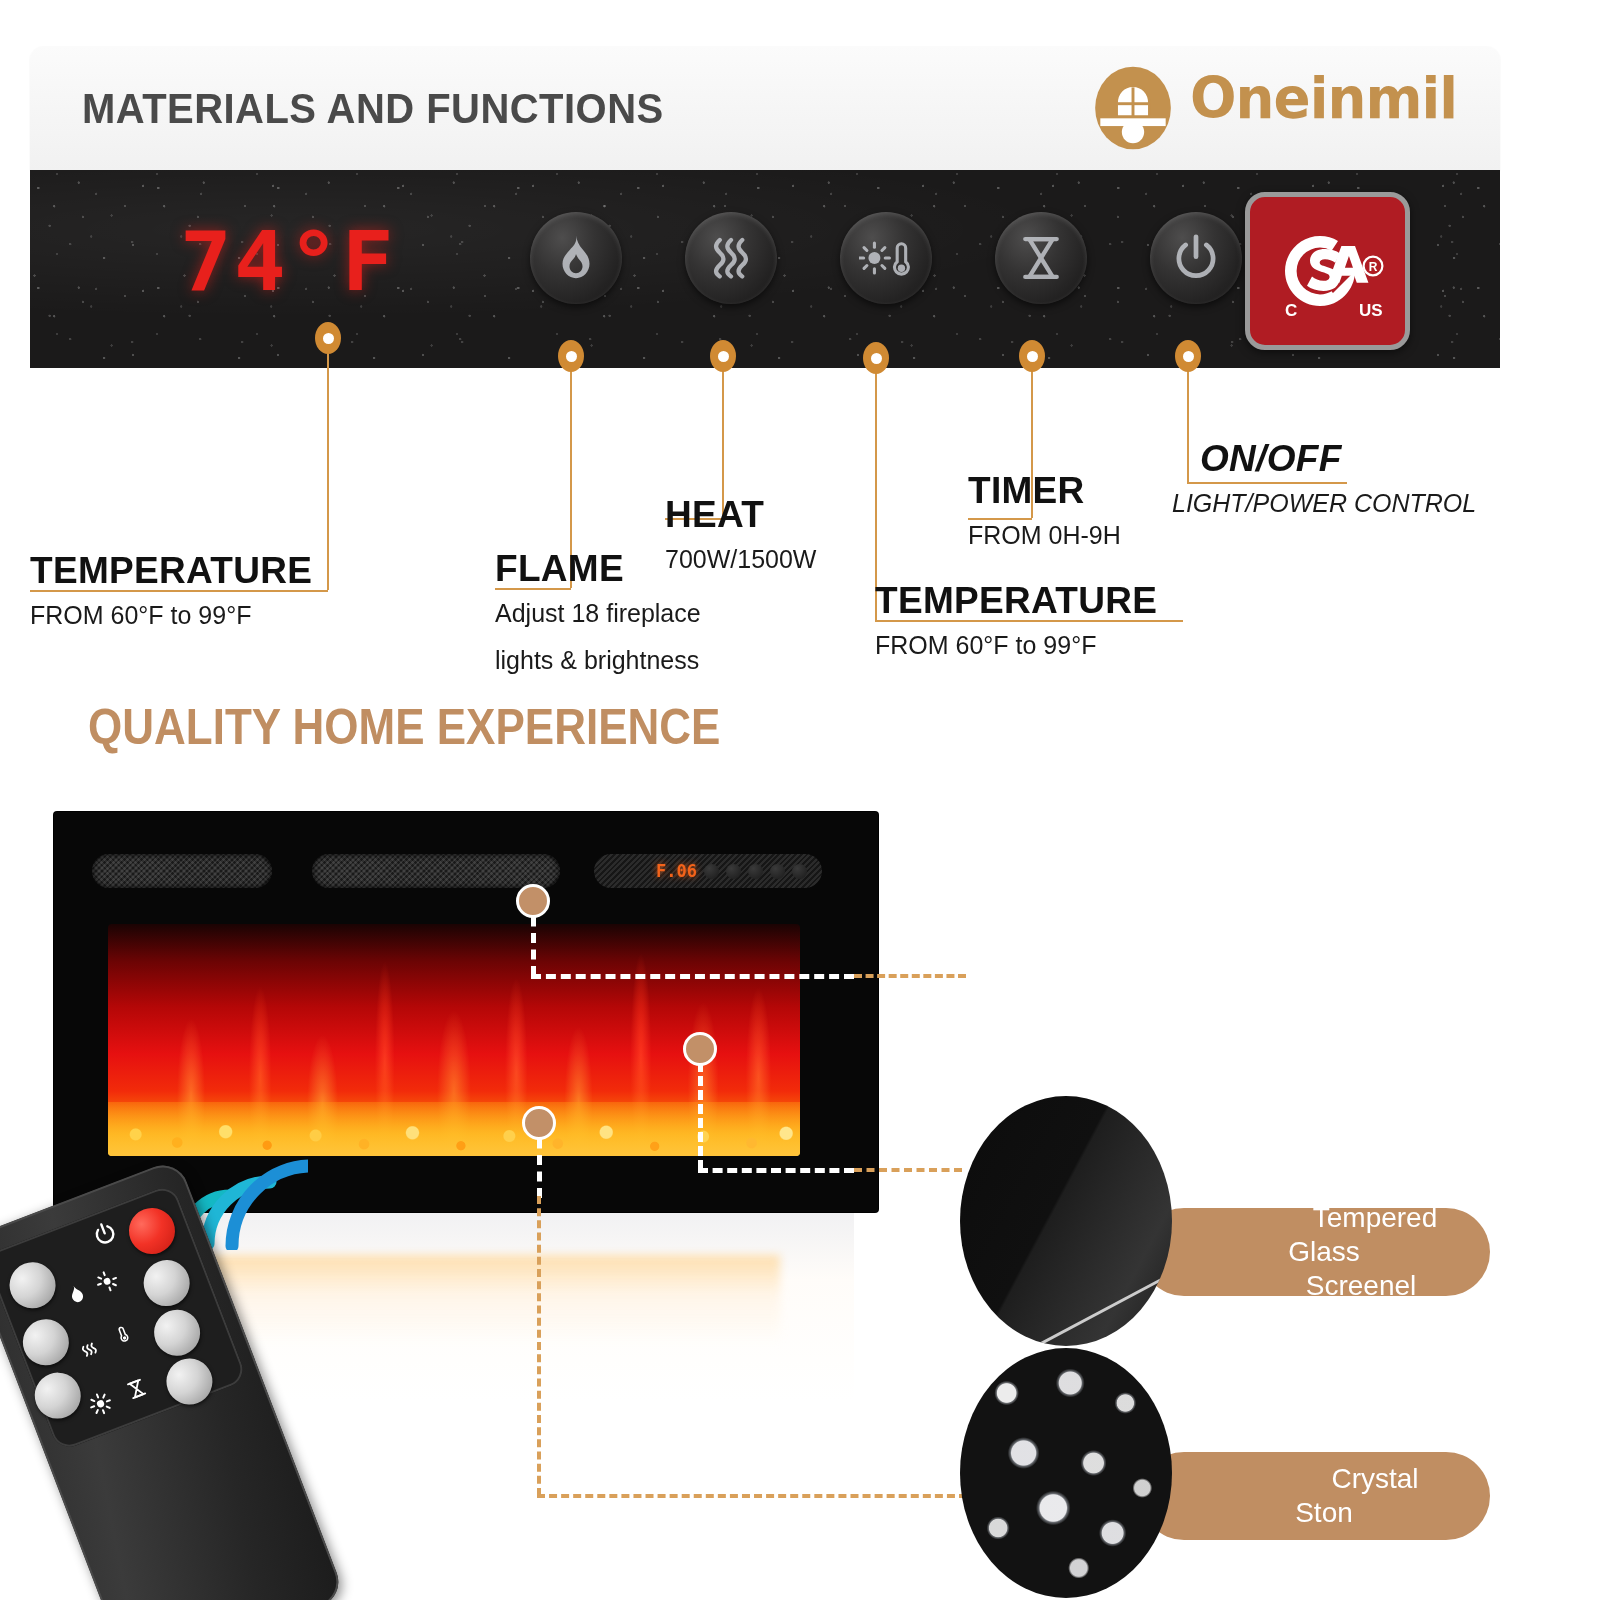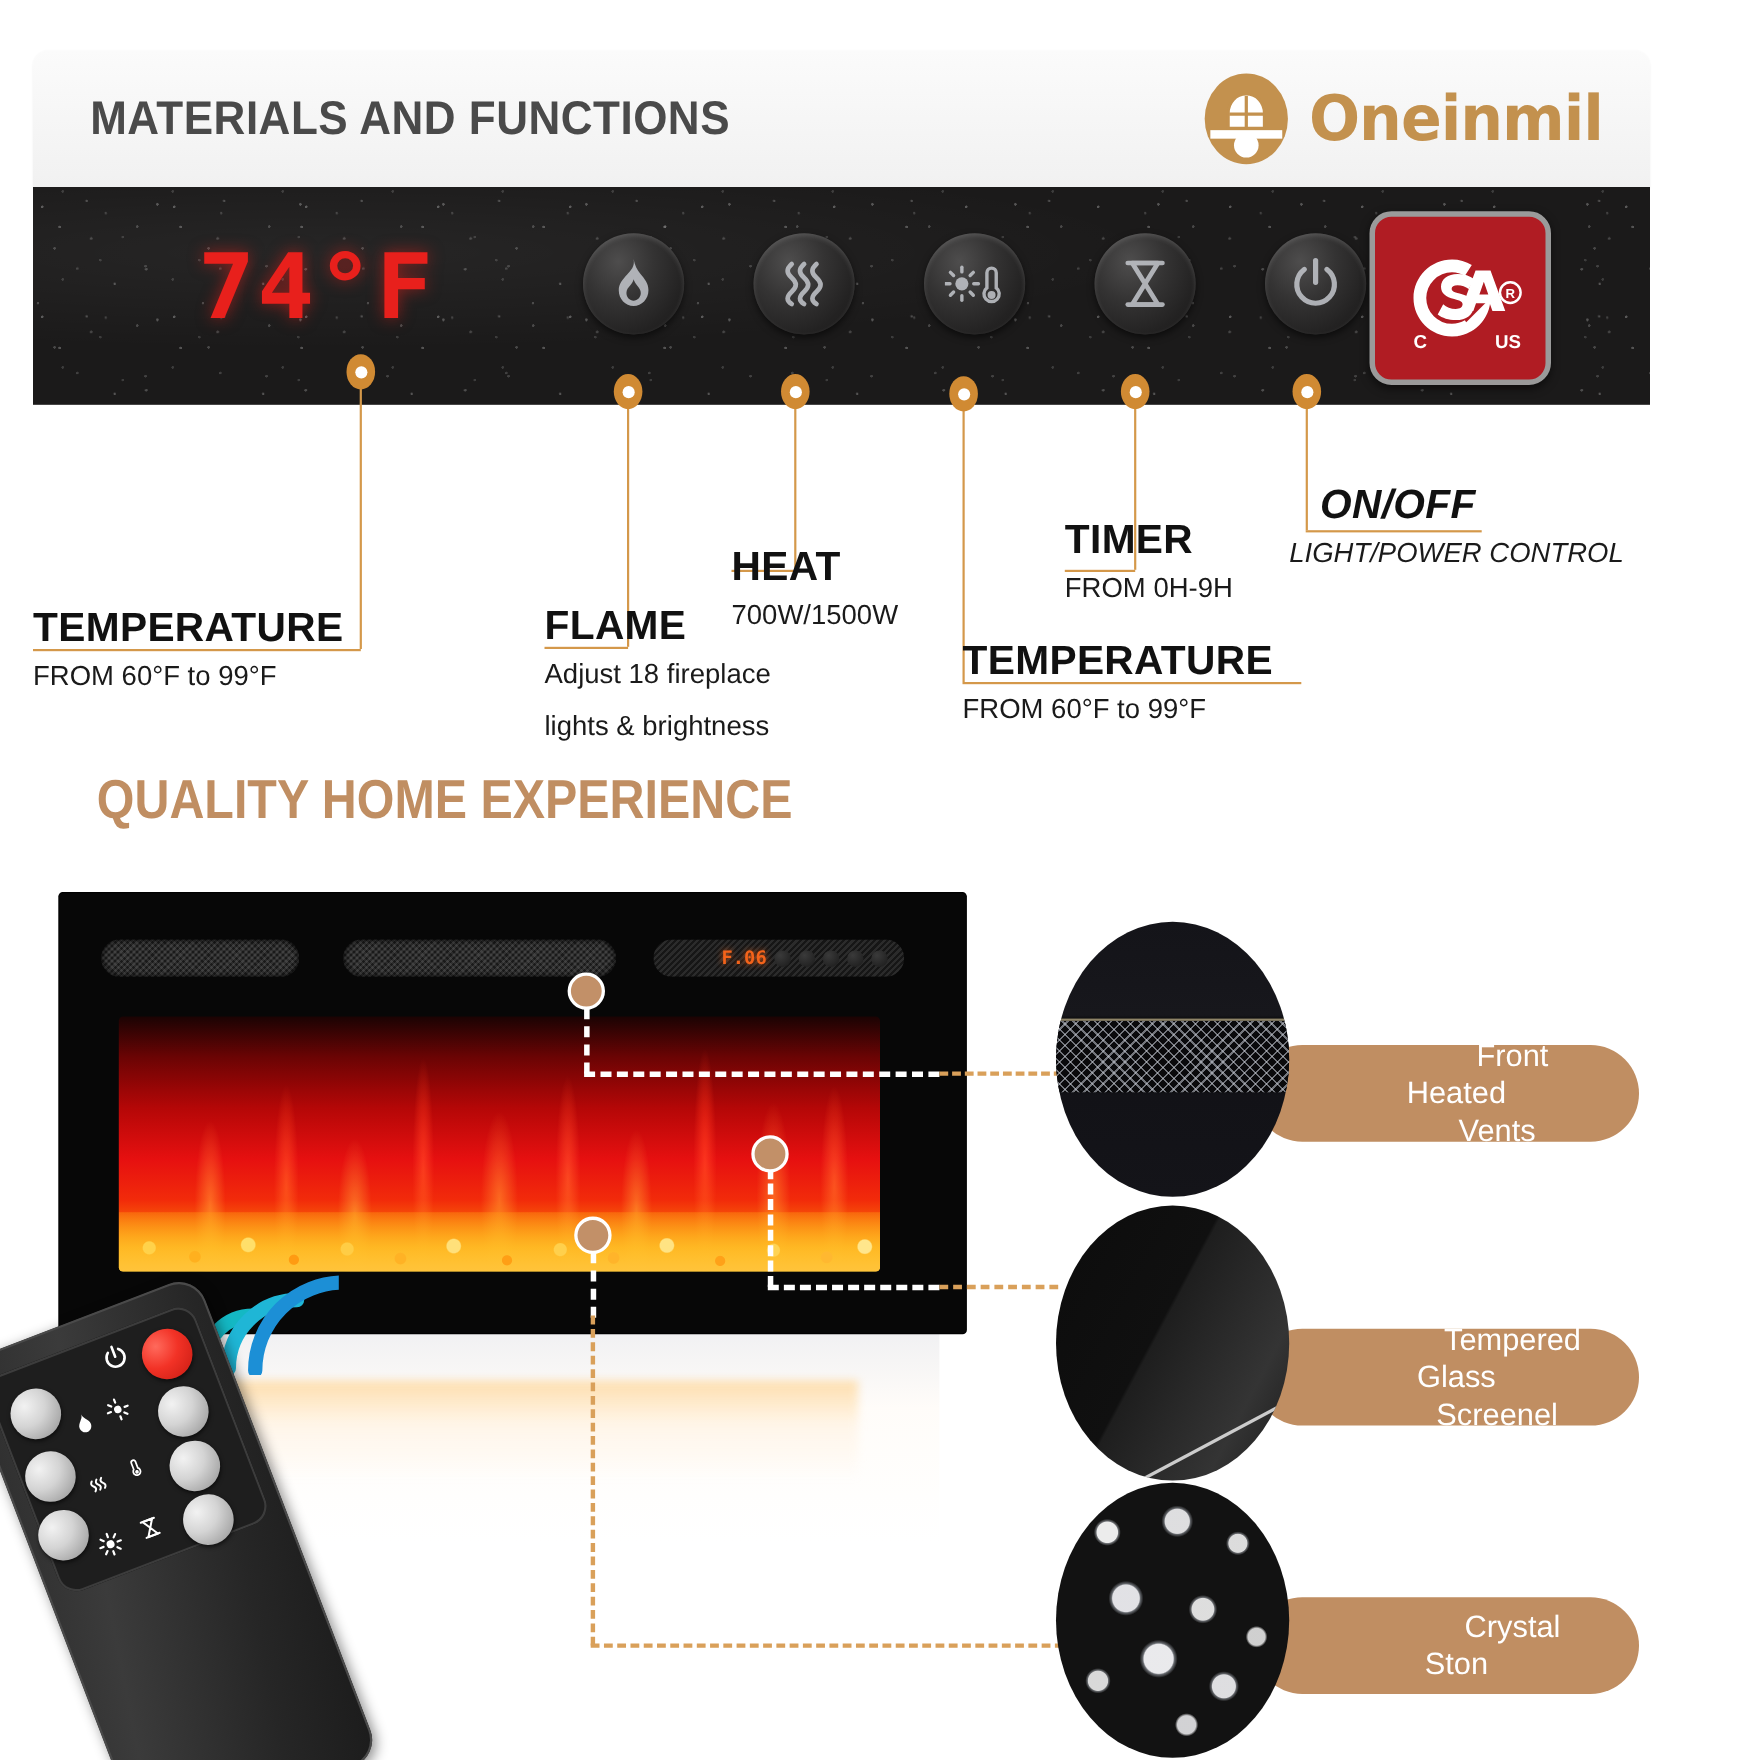--- a/index.html
+++ b/index.html
@@ -23,21 +23,21 @@
     position:absolute;left:52px;top:50%;transform:translateY(-50%);
     font-size:43px;font-weight:700;color:#4a4a4a;
     letter-spacing:.5px;
     font-family:"Liberation Sans", sans-serif;
     transform:translateY(-50%) scaleX(.93);
     transform-origin:left center;
     white-space:nowrap;
   }
   .brand{
     position:absolute;right:32px;top:50%;transform:translateY(-50%);
-    display:flex;align-items:center;gap:14px;
+    display:flex;align-items:flex-start;gap:14px;
   }
   .brand-mark{width:86px;height:86px;flex:0 0 auto;}
   .brand-word{
     font-size:57px;font-weight:700;color:#c3914e;letter-spacing:-1px;
     font-family:"DejaVu Sans", sans-serif;
     transform:scaleX(.96);transform-origin:left center;
     white-space:nowrap;
   }
 
   
@@ -618,28 +618,20 @@
   <div class="dotmark" style="left:683px;top:1032px;"></div>
   <div class="dash dash-white-v" style="left:698px;top:1048px;height:122px;"></div>
   <div class="dash dash-white-h" style="left:698px;top:1168px;width:156px;"></div>
   <div class="dash dash-h" style="left:854px;top:1168px;width:108px;"></div>
 
   <div class="dotmark" style="left:522px;top:1106px;"></div>
   <div class="dash dash-white-v" style="left:537px;top:1122px;height:76px;"></div>
   <div class="dash dash-v" style="left:537px;top:1196px;height:300px;"></div>
   <div class="dash dash-h" style="left:537px;top:1494px;width:430px;"></div>
 
-  <div class="feature">
-    <div class="feature-pill" style="left:1140px;top:950px;width:350px;">
-      <span>
-        <span>Front Heated</span><br><span>Vents</span>
-      </span>
-    </div>
-    <div class="feature-oval oval-vents" style="left:960px;top:838px;"></div>
-  </div>
 
   <div class="feature">
     <div class="feature-pill" style="left:1140px;top:1208px;width:350px;">
       <span>
         <span>Tempered Glass</span><br><span>Screenel</span>
       </span>
     </div>
     <div class="feature-oval oval-glass" style="left:960px;top:1096px;"></div>
   </div>
 

